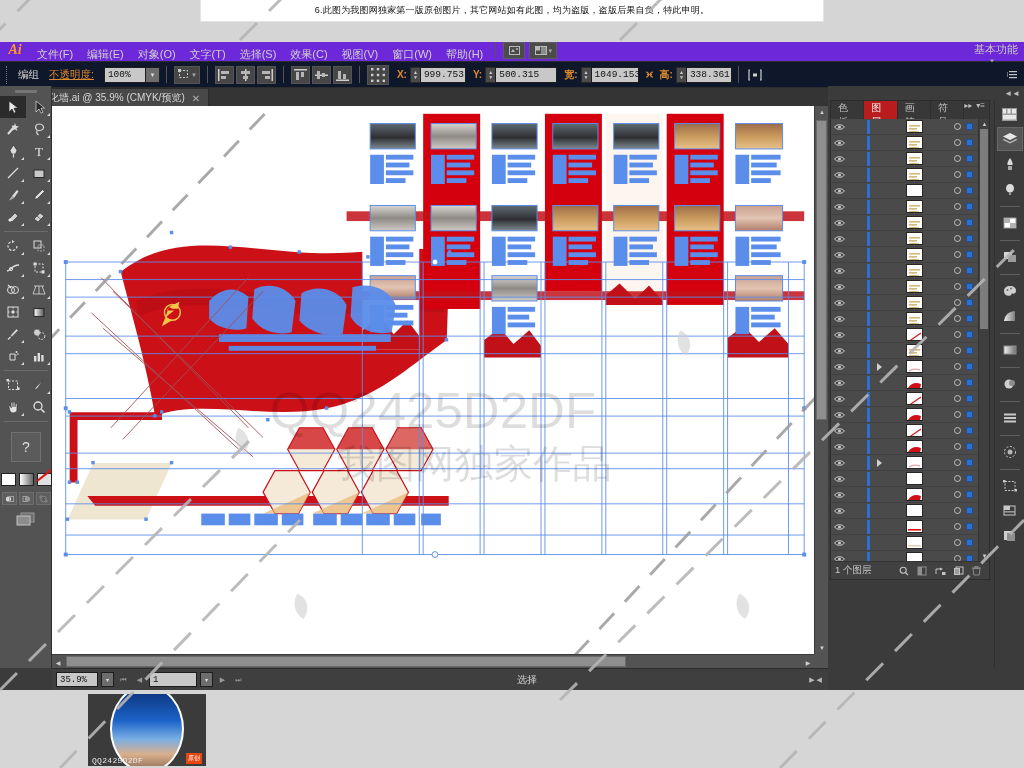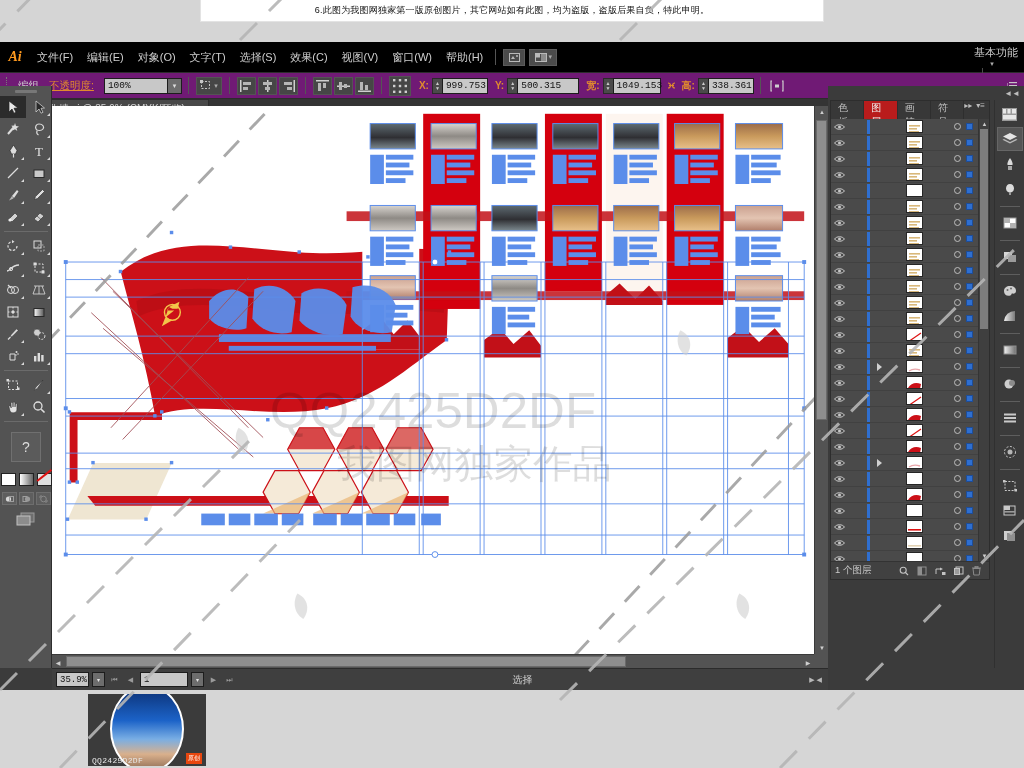--- a/index.html
+++ b/index.html
@@ -24,22 +24,22 @@
   .promo-right-fill { left: 824px; width: 200px; }
 
   
   .app-window {
     position: absolute; left: 0; top: 42px; width: 1024px; height: 648px;
     background: #3b3b3b;
   }
 
   
   .menubar {
-    position: relative; height: 31px; background: #000000;
-    display: flex; align-items: center; border-bottom: 1px solid #2c2c2c;
+    position: relative; height: 20px; background: #6d28d9;
+    display: flex; align-items: flex-start; border-bottom: 1px solid #2c2c2c;
   }
   .ai-logo {
     width: 30px; text-align: center; color: #ff9a1f; font-size: 14px;
     font-weight: bold; font-style: italic; font-family: "Liberation Serif", serif;
   }
   .menu-item {
     padding: 0 7px; height: 24px; line-height: 24px; font-size: 11px; color: #cfcfcf;
     cursor: default; white-space: nowrap;
   }
   .menubar-sep { width: 1px; height: 16px; background: #555; margin: 0 5px; }
@@ -50,21 +50,21 @@
   .mb-right { margin-left: auto; display: flex; align-items: center; height: 24px; flex-direction: column; }
   .workspace-label { font-size: 11px; color: #c6c6c6; padding: 0 6px; }
   .caret { font-size: 7px; color: #aaa; margin-left: 2px; }
   .win-btn {
     width: 28px; height: 20px; display: flex; align-items: center; justify-content: center;
     color: #d0d0d0; font-size: 11px; border-left: 1px solid #4a4a4a;
   }
 
   
   .controlbar {
-    position: relative; height: 26px; background: #701a75;
+    position: relative; height: 26px; background: #0f172a;
     display: flex; align-items: center; border-bottom: 1px solid #2c2c2c; padding-left: 6px;
   }
   .cb-handle { width: 6px; height: 18px; border-left: 1px dotted #777; margin-right: 6px; }
   .cb-label { font-size: 10.5px; color: #cfcfcf; margin-right: 10px; white-space: nowrap; }
   .cb-label.ul { color: #e08a2e; text-decoration: underline; }
   .cb-field {
     height: 16px; background: #c8c8c8; border: 1px solid #1d1d1d; font-size: 9.5px;
     color: #111; display: flex; align-items: center; padding: 0 3px; font-family: "Liberation Mono", monospace;
   }
   .cb-dropbtn {
@@ -333,21 +333,21 @@
         <div class="win-btn">—</div>
         <div class="win-btn">❐</div>
         <div class="win-btn">✕</div>
       </div>
     </div>
 
     <div class="controlbar">
       <div class="cb-handle"></div>
       <div class="cb-label">编组</div>
       <div class="cb-label ul">不透明度:</div>
-      <div class="cb-field" style="width:64px">100%</div>
+      <div class="cb-field" style="width:42px">100%</div>
       <div class="cb-dropbtn">▼</div>
       <div class="cb-sep"></div>
       <div class="cb-btn" style="width:26px">
         <svg width="12" height="11" viewBox="0 0 12 11">
             <rect x="1.5" y="1.5" width="8" height="7" fill="none" stroke="#c6c6c6" stroke-dasharray="2 1.5"></rect>
             <rect x="0" y="0" width="3" height="3" fill="#c6c6c6"></rect>
           </svg>
         <span class="caret">▾</span>
       </div>
       <div class="cb-sep"></div>
@@ -1116,21 +1116,21 @@
       </div>
       <div class="hscroll">
         <div class="scroll-arrow" style="left:0;width:12px;height:14px">◀</div>
         <div class="scroll-thumb" style="top:1px;left:14px;height:11px;width:560px"></div>
         <div class="scroll-arrow" style="right:0;width:12px;height:14px">▶</div>
       </div>
       <div class="corner-box"></div>
     </div>
 
     <div class="statusbar">
-      <div class="sb-field" style="width:33px">35.9%</div>
+      <div class="sb-field" style="width:42px">35.9%</div>
       <div class="sb-btn">▾</div>
       <div class="sb-nav">⏮</div>
       <div class="sb-nav">◀</div>
       <div class="sb-field" style="width:48px">1</div>
       <div class="sb-btn">▾</div>
       <div class="sb-nav">▶</div>
       <div class="sb-nav">⏭</div>
       <div class="sb-status">
         <span>选择</span>
       </div>

